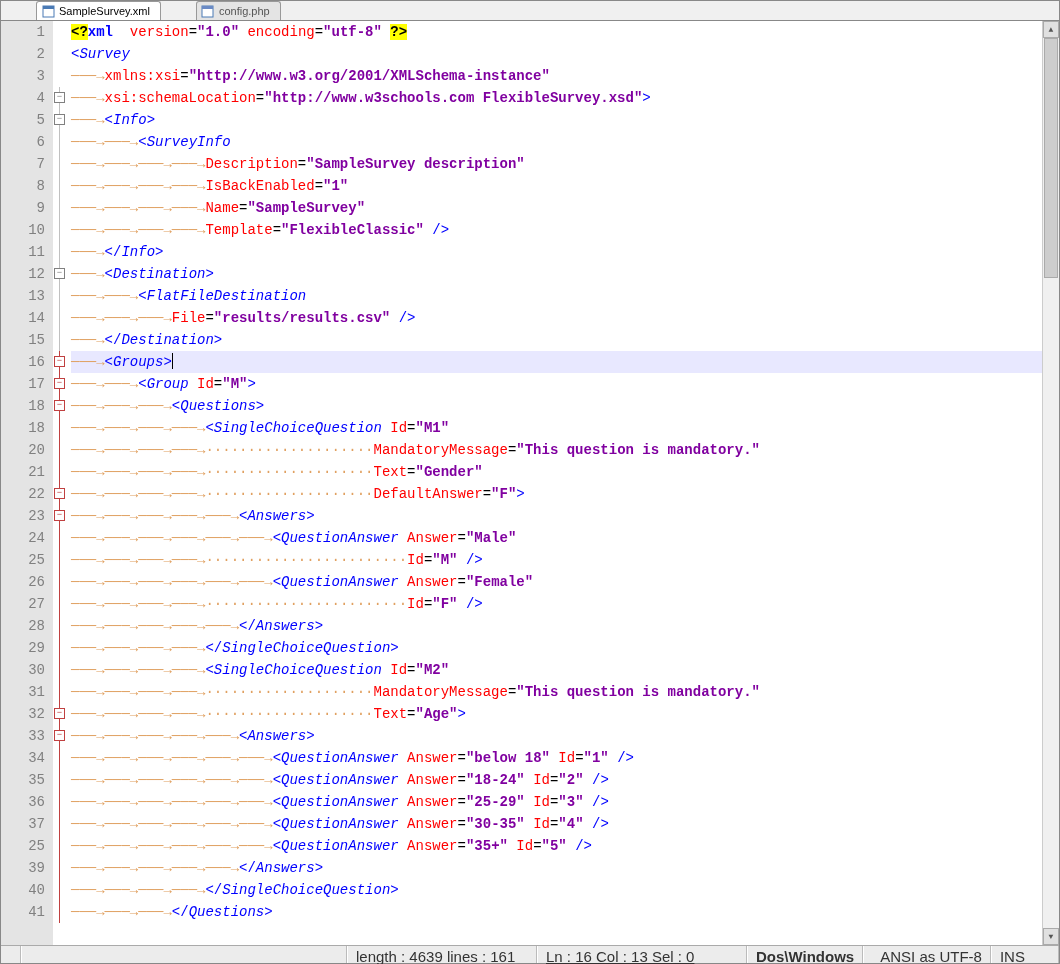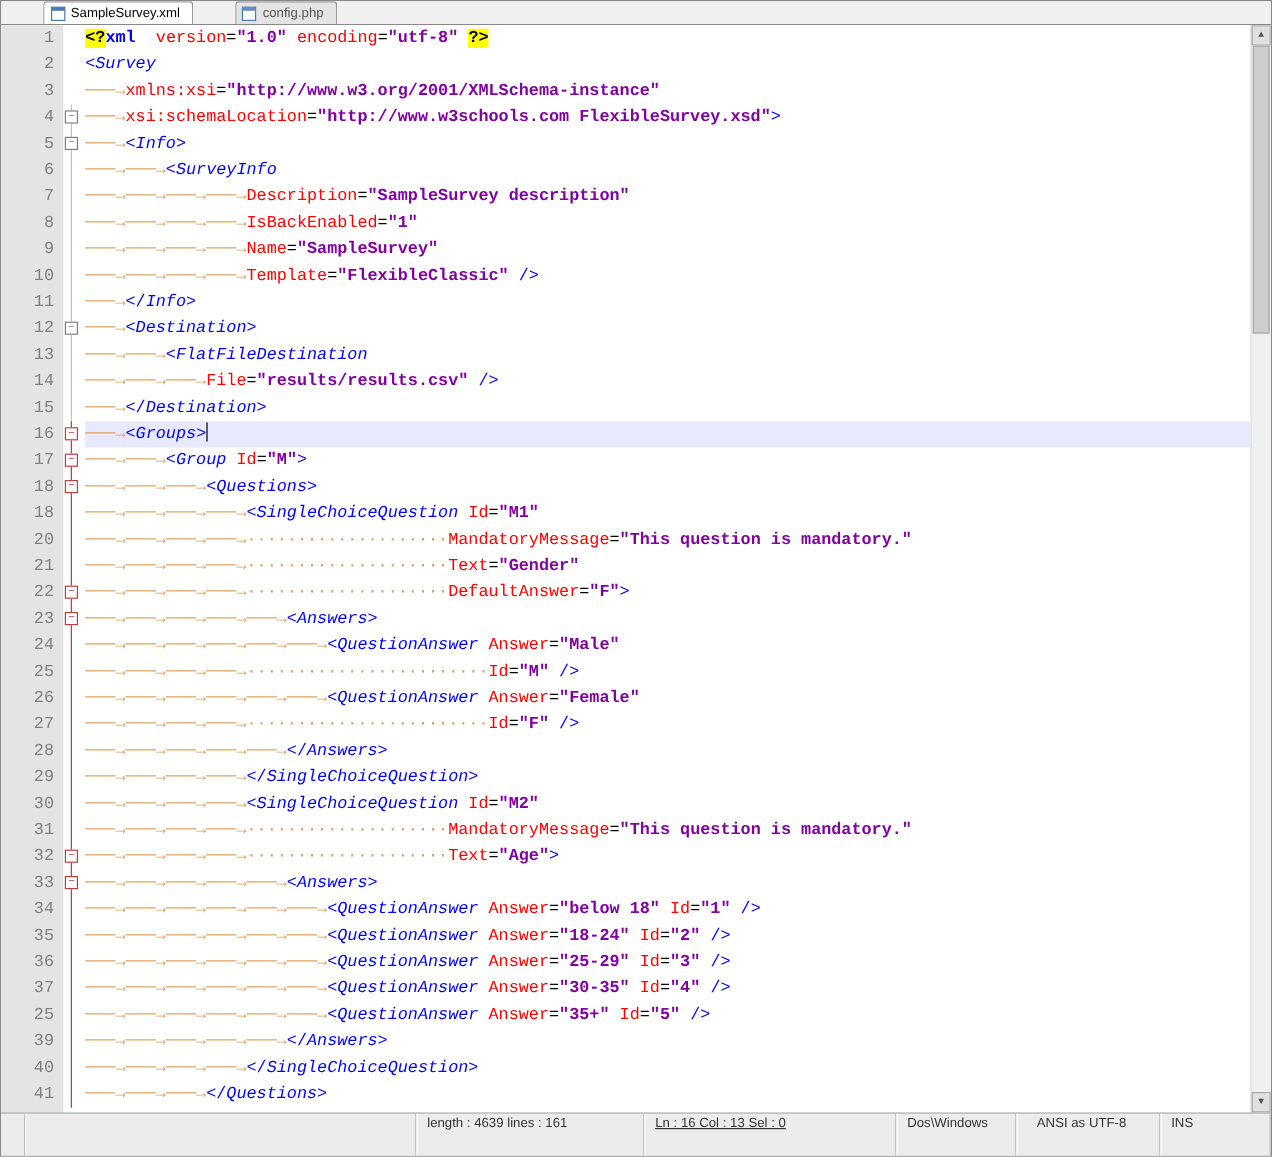--- a/index.html
+++ b/index.html
@@ -16,21 +16,21 @@
   .fold-mark { position:absolute; left:1px; width:11px; height:11px; border:1px solid #808080; background:#fff; font-size:9px; line-height:9px; text-align:center; color:#808080; cursor:pointer;}
   .fold-line { position:absolute; left:6px; width:1px; background:#c0c0c0;}
   .fold-line.red { background:#c04040;}
   .code { flex:1; background:#fff; font-size:14px; line-height:22px; white-space:pre; overflow:hidden; position:relative; padding-left:4px;}
   .code .line { height:22px; }
   .code .hl { background:#e8e8ff; display:block;}
   .scrollbar { width:17px; background:#f0f0f0; border-left:1px solid #ccc; display:flex; flex-direction:column;}
   .sb-btn { height:17px; background:#e0e0e0; border:1px solid #aaa; display:flex; align-items:center; justify-content:center; font-size:8px; color:#555; cursor:pointer;}
   .sb-track { flex:1; background:#f0f0f0; position:relative;}
   .sb-thumb { position:absolute; left:1px; right:1px; top:0; height:240px; background:#cdcdcd; border:1px solid #aaa;}
-  .status { height:36px; background:#ececec; border-top:1px solid #aaa; display:flex; font-family:Tahoma,Arial,sans-serif; font-size:11px; color:#333;}
+  .status { height:18px; background:#ececec; border-top:1px solid #aaa; display:flex; font-family:Tahoma,Arial,sans-serif; font-size:15px; color:#333;}
   .status > div { padding:2px 8px; border-right:1px solid #bbb; border-left:1px solid #fff; white-space:nowrap;}
   .status > div:first-child { border-left:none;}
   .tab-guide { color:#e0a060; }
   .t-tag   { color:#0000ff;font-style:italic; }
   .t-attr  { color:#ff0000; }
   .t-str   { color:#8000a0; font-weight:bold;}
   .t-punct { color:#0000ff; }
   .t-pi    { color:#ff0000; }
   .t-piq   { background:#ffff00; color:#000; font-weight:bold;}
   .t-xml   { color:#0000ff; font-weight:bold;}
@@ -128,18 +128,18 @@
       </div>
       <div class="sb-btn">▼</div>
     </div>
   </div>
 
   <div class="status">
     <div style="flex:0 0 20px;"></div>
     <div id="status-spacer" style="flex: 0 0 326px;"></div>
     <div style="flex:0 0 190px;">length : 4639    lines : 161</div>
     <div style="flex:0 0 210px;text-decoration:underline;">Ln : 16    Col : 13    Sel : 0</div>
-    <div style="flex:0 0 100px;">Dos\Windows</div>
+    <div style="flex:0 0 100px;font-weight:bold;">Dos\Windows</div>
     <div style="flex:0 0 120px;padding-left:16px;">ANSI as UTF-8</div>
     <div style="flex:1;">INS</div>
   </div>
 
 </div>
 
 </body></html>

